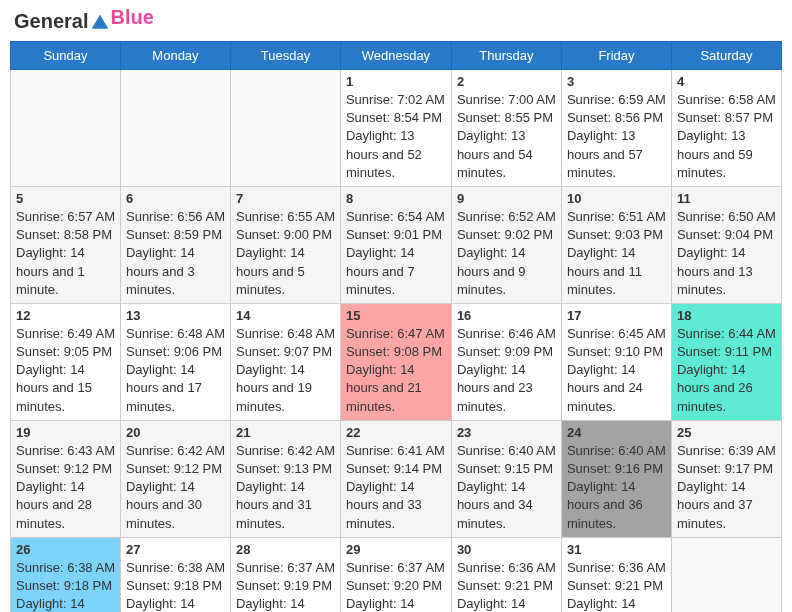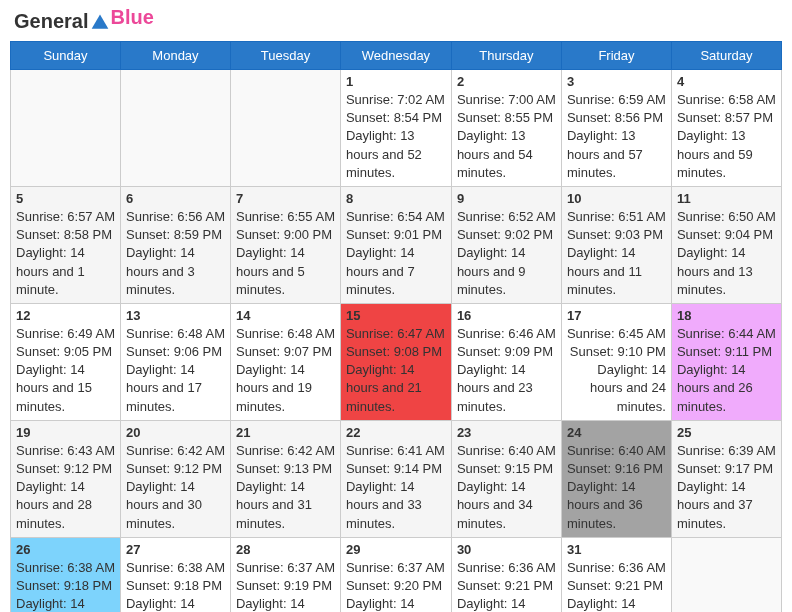--- a/index.html
+++ b/index.html
@@ -207,39 +207,39 @@
           <div class="day-info" style="white-space: pre-line;">Sunrise: 6:48 AM
 Sunset: 9:06 PM
 Daylight: 14 hours and 17 minutes.</div>
         </td>
         <td style="background: rgb(255, 255, 255);">
           <span class="day-num">14</span>
           <div class="day-info" style="white-space: pre-line;">Sunrise: 6:48 AM
 Sunset: 9:07 PM
 Daylight: 14 hours and 19 minutes.</div>
         </td>
-        <td style="background: #ef4444;">
+        <td style="background: #fca5a5;">
           <span class="day-num">15</span>
           <div class="day-info" style="white-space: pre-line;">Sunrise: 6:47 AM
 Sunset: 9:08 PM
 Daylight: 14 hours and 21 minutes.</div>
         </td>
         <td style="background: rgb(255, 255, 255);">
           <span class="day-num">16</span>
           <div class="day-info" style="white-space: pre-line;">Sunrise: 6:46 AM
 Sunset: 9:09 PM
 Daylight: 14 hours and 23 minutes.</div>
         </td>
         <td style="background: rgb(255, 255, 255);">
           <span class="day-num">17</span>
-          <div class="day-info" style="white-space: pre-line; text-align: right;">Sunrise: 6:45 AM
+          <div class="day-info" style="white-space: pre-line;">Sunrise: 6:45 AM
 Sunset: 9:10 PM
 Daylight: 14 hours and 24 minutes.</div>
         </td>
-        <td style="background: #f0abfc;">
+        <td style="background: #5eead4;">
           <span class="day-num">18</span>
           <div class="day-info" style="white-space: pre-line;">Sunrise: 6:44 AM
 Sunset: 9:11 PM
 Daylight: 14 hours and 26 minutes.</div>
         </td>
       </tr>
       <tr>
         <td style="background: rgb(245, 245, 245);">
           <span class="day-num">19</span>
           <div class="day-info" style="white-space: pre-line;">Sunrise: 6:43 AM

